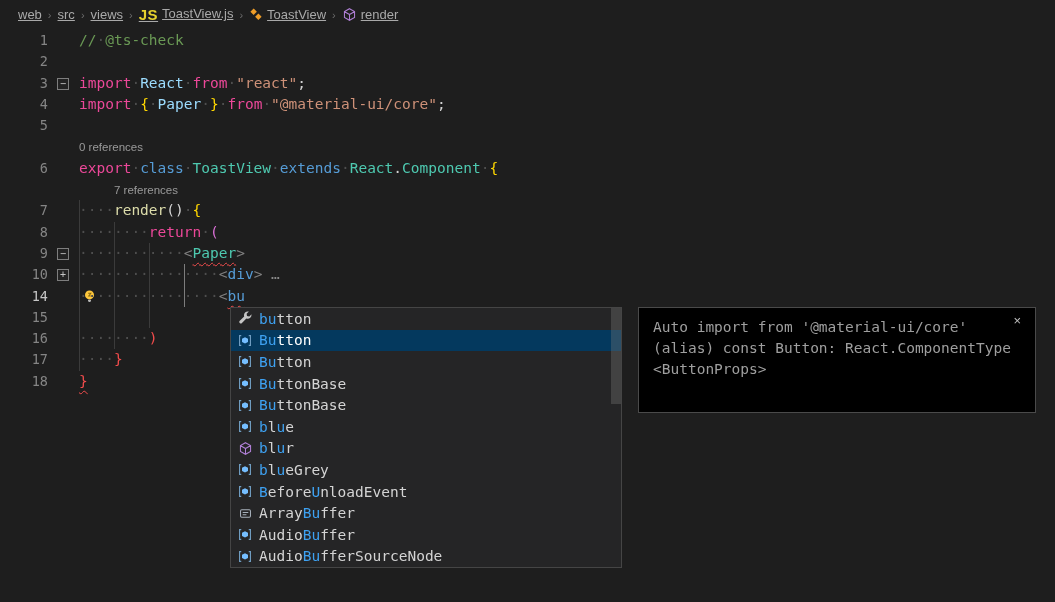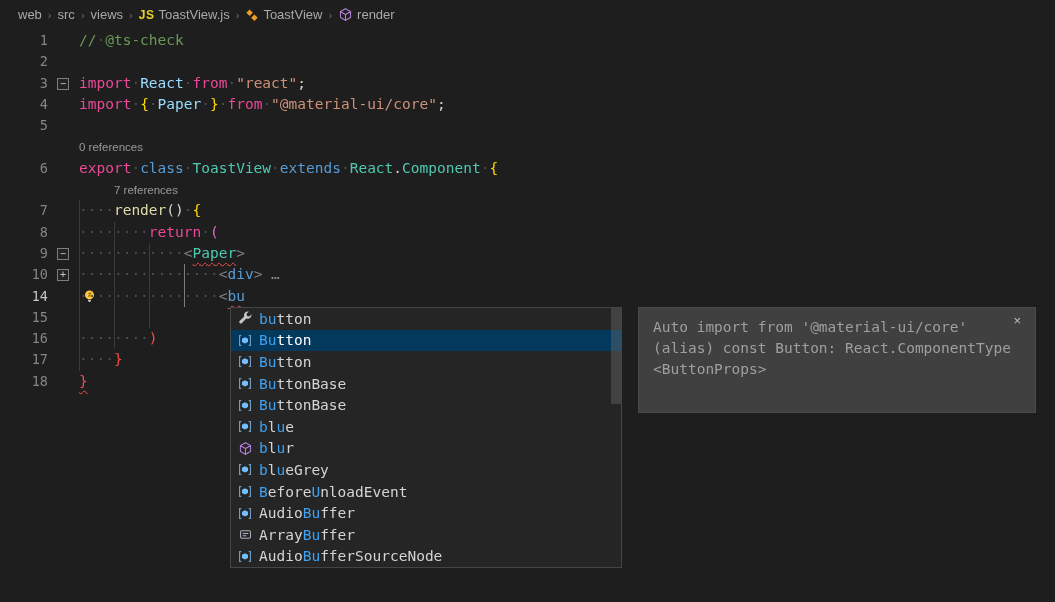--- a/index.html
+++ b/index.html
@@ -3,24 +3,24 @@
 <meta charset="utf-8">
 <style>
   * { margin:0; padding:0; box-sizing:border-box; }
   html,body { width:1055px; height:602px; overflow:hidden; }
   body { background:#1e1e1e; font-family:"DejaVu Sans Mono", monospace; position:relative; }
 
   
   #breadcrumb { position:absolute; left:0; top:0; width:1055px; height:29px;
     display:flex; align-items:center; padding-left:18px;
     font-family:"Liberation Sans", sans-serif; font-size:13px; color:#a9a9a9; }
-  .bc-item { display:inline-flex; align-items:flex-end; cursor:default; }
+  .bc-item { display:inline-flex; align-items:flex-start; cursor:default;text-decoration:underline; }
   .bc-item .bc-ic { display:inline-flex; align-items:center; margin-right:4px; }
   .bc-sep { margin:0 6px; color:#6c6c6c; font-size:11px; }
-  .js-badge { color:#e6d22e; font-weight:bold; font-size:12px; letter-spacing:0.5px; font-family:"Liberation Sans",sans-serif; }
+  .js-badge { color:#e6d22e; font-weight:bold; font-size:15px; letter-spacing:0.5px; font-family:"Liberation Sans",sans-serif; }
 
   
   #editor { position:absolute; left:0; top:30px; width:1055px; }
   .row { position:relative; height:21.3px; line-height:21.3px; }
   .num { position:absolute; left:0; top:0; width:48px; text-align:right;
     font-size:13.5px; color:#858585; }
   .num.active { color:#c6c6c6; }
   .fold-box { position:absolute; left:57px; top:5px; width:12px; height:12px;
     border:1px solid #7e7e7e; color:#c5c5c5; background:#232323;
     font-size:10px; line-height:10px; text-align:center; font-family:"DejaVu Sans Mono",monospace; cursor:pointer; }
@@ -46,21 +46,21 @@
   .sg-row.selected { background:#04395e; }
   .sg-ic { width:28px; display:flex; justify-content:center; align-items:center; flex:none; }
   .sg-label { font-size:14.5px; color:#d4d4d4; white-space:pre; }
   .sg-row.selected .sg-label { color:#ffffff; }
   .sg-label .match { color:#3ea1f1; }
   #sg-scrollbar { position:absolute; right:0; top:0; width:10px; height:96px;
     background:rgba(121,121,121,0.35); }
 
   
   #docs { position:absolute; left:638px; top:307px; width:398px; height:106px;
-    background:#404040; border:1px solid #4a4a4a; padding:9px 14px; }
+    background:#000000; border:1px solid #4a4a4a; padding:9px 14px; }
   .doc-line { white-space:pre; font-size:14.5px; line-height:21px; color:#9f9f9f; }
   #doc-close { position:absolute; right:14px; top:5px; color:#c0c0c0; font-size:13px;
     cursor:pointer; font-family:"Liberation Sans",sans-serif; }
 </style>
 </head>
 <body>
 
 <div id="breadcrumb">
     <span class="bc-item">
       <span>web</span>
@@ -297,38 +297,38 @@
               <path fill="none" stroke="#6f9cc0" stroke-width="1.2" d="M4 2.8H2.2v10.4H4 M12 2.8h1.8v10.4H12"></path>
               <path fill="#75BEFF" d="M8 4.6l3.2 1.6v3.4L8 11.2 4.8 9.6V6.2z"></path>
             </svg>
           </span>
         </span>
         <span class="sg-label"><span class="match">B</span><span>efore</span><span class="match">U</span><span>nloadEvent</span></span>
       </div>
       <div class="sg-row">
         <span class="sg-ic">
           <span style="display: inline-flex;">
-            <svg width="16" height="15" viewBox="0 0 16 16">
-              <path fill="none" stroke="#6f9cc0" stroke-width="1.2" d="M4 2.8H2.2v10.4H4 M12 2.8h1.8v10.4H12"></path>
-              <path fill="#75BEFF" d="M8 4.6l3.2 1.6v3.4L8 11.2 4.8 9.6V6.2z"></path>
-            </svg>
-          </span>
-        </span>
-        <span class="sg-label"><span>Audio</span><span class="match">Bu</span><span>ffer</span></span>
-      </div>
-      <div class="sg-row">
-        <span class="sg-ic">
-          <span style="display: inline-flex;">
             <svg width="15" height="15" viewBox="0 0 16 16">
               <rect x="2.7" y="4" width="10.6" height="8" rx="1.3" fill="none" stroke="#a6b0bb" stroke-width="1.1"></rect>
               <path stroke="#a6b0bb" stroke-width="1.1" d="M5 7h6M5 9.4h4"></path>
             </svg>
           </span>
         </span>
         <span class="sg-label"><span>Array</span><span class="match">Bu</span><span>ffer</span></span>
+      </div>
+      <div class="sg-row">
+        <span class="sg-ic">
+          <span style="display: inline-flex;">
+            <svg width="16" height="15" viewBox="0 0 16 16">
+              <path fill="none" stroke="#6f9cc0" stroke-width="1.2" d="M4 2.8H2.2v10.4H4 M12 2.8h1.8v10.4H12"></path>
+              <path fill="#75BEFF" d="M8 4.6l3.2 1.6v3.4L8 11.2 4.8 9.6V6.2z"></path>
+            </svg>
+          </span>
+        </span>
+        <span class="sg-label"><span>Audio</span><span class="match">Bu</span><span>ffer</span></span>
       </div>
       <div class="sg-row">
         <span class="sg-ic">
           <span style="display: inline-flex;">
             <svg width="16" height="15" viewBox="0 0 16 16">
               <path fill="none" stroke="#6f9cc0" stroke-width="1.2" d="M4 2.8H2.2v10.4H4 M12 2.8h1.8v10.4H12"></path>
               <path fill="#75BEFF" d="M8 4.6l3.2 1.6v3.4L8 11.2 4.8 9.6V6.2z"></path>
             </svg>
           </span>
         </span>

